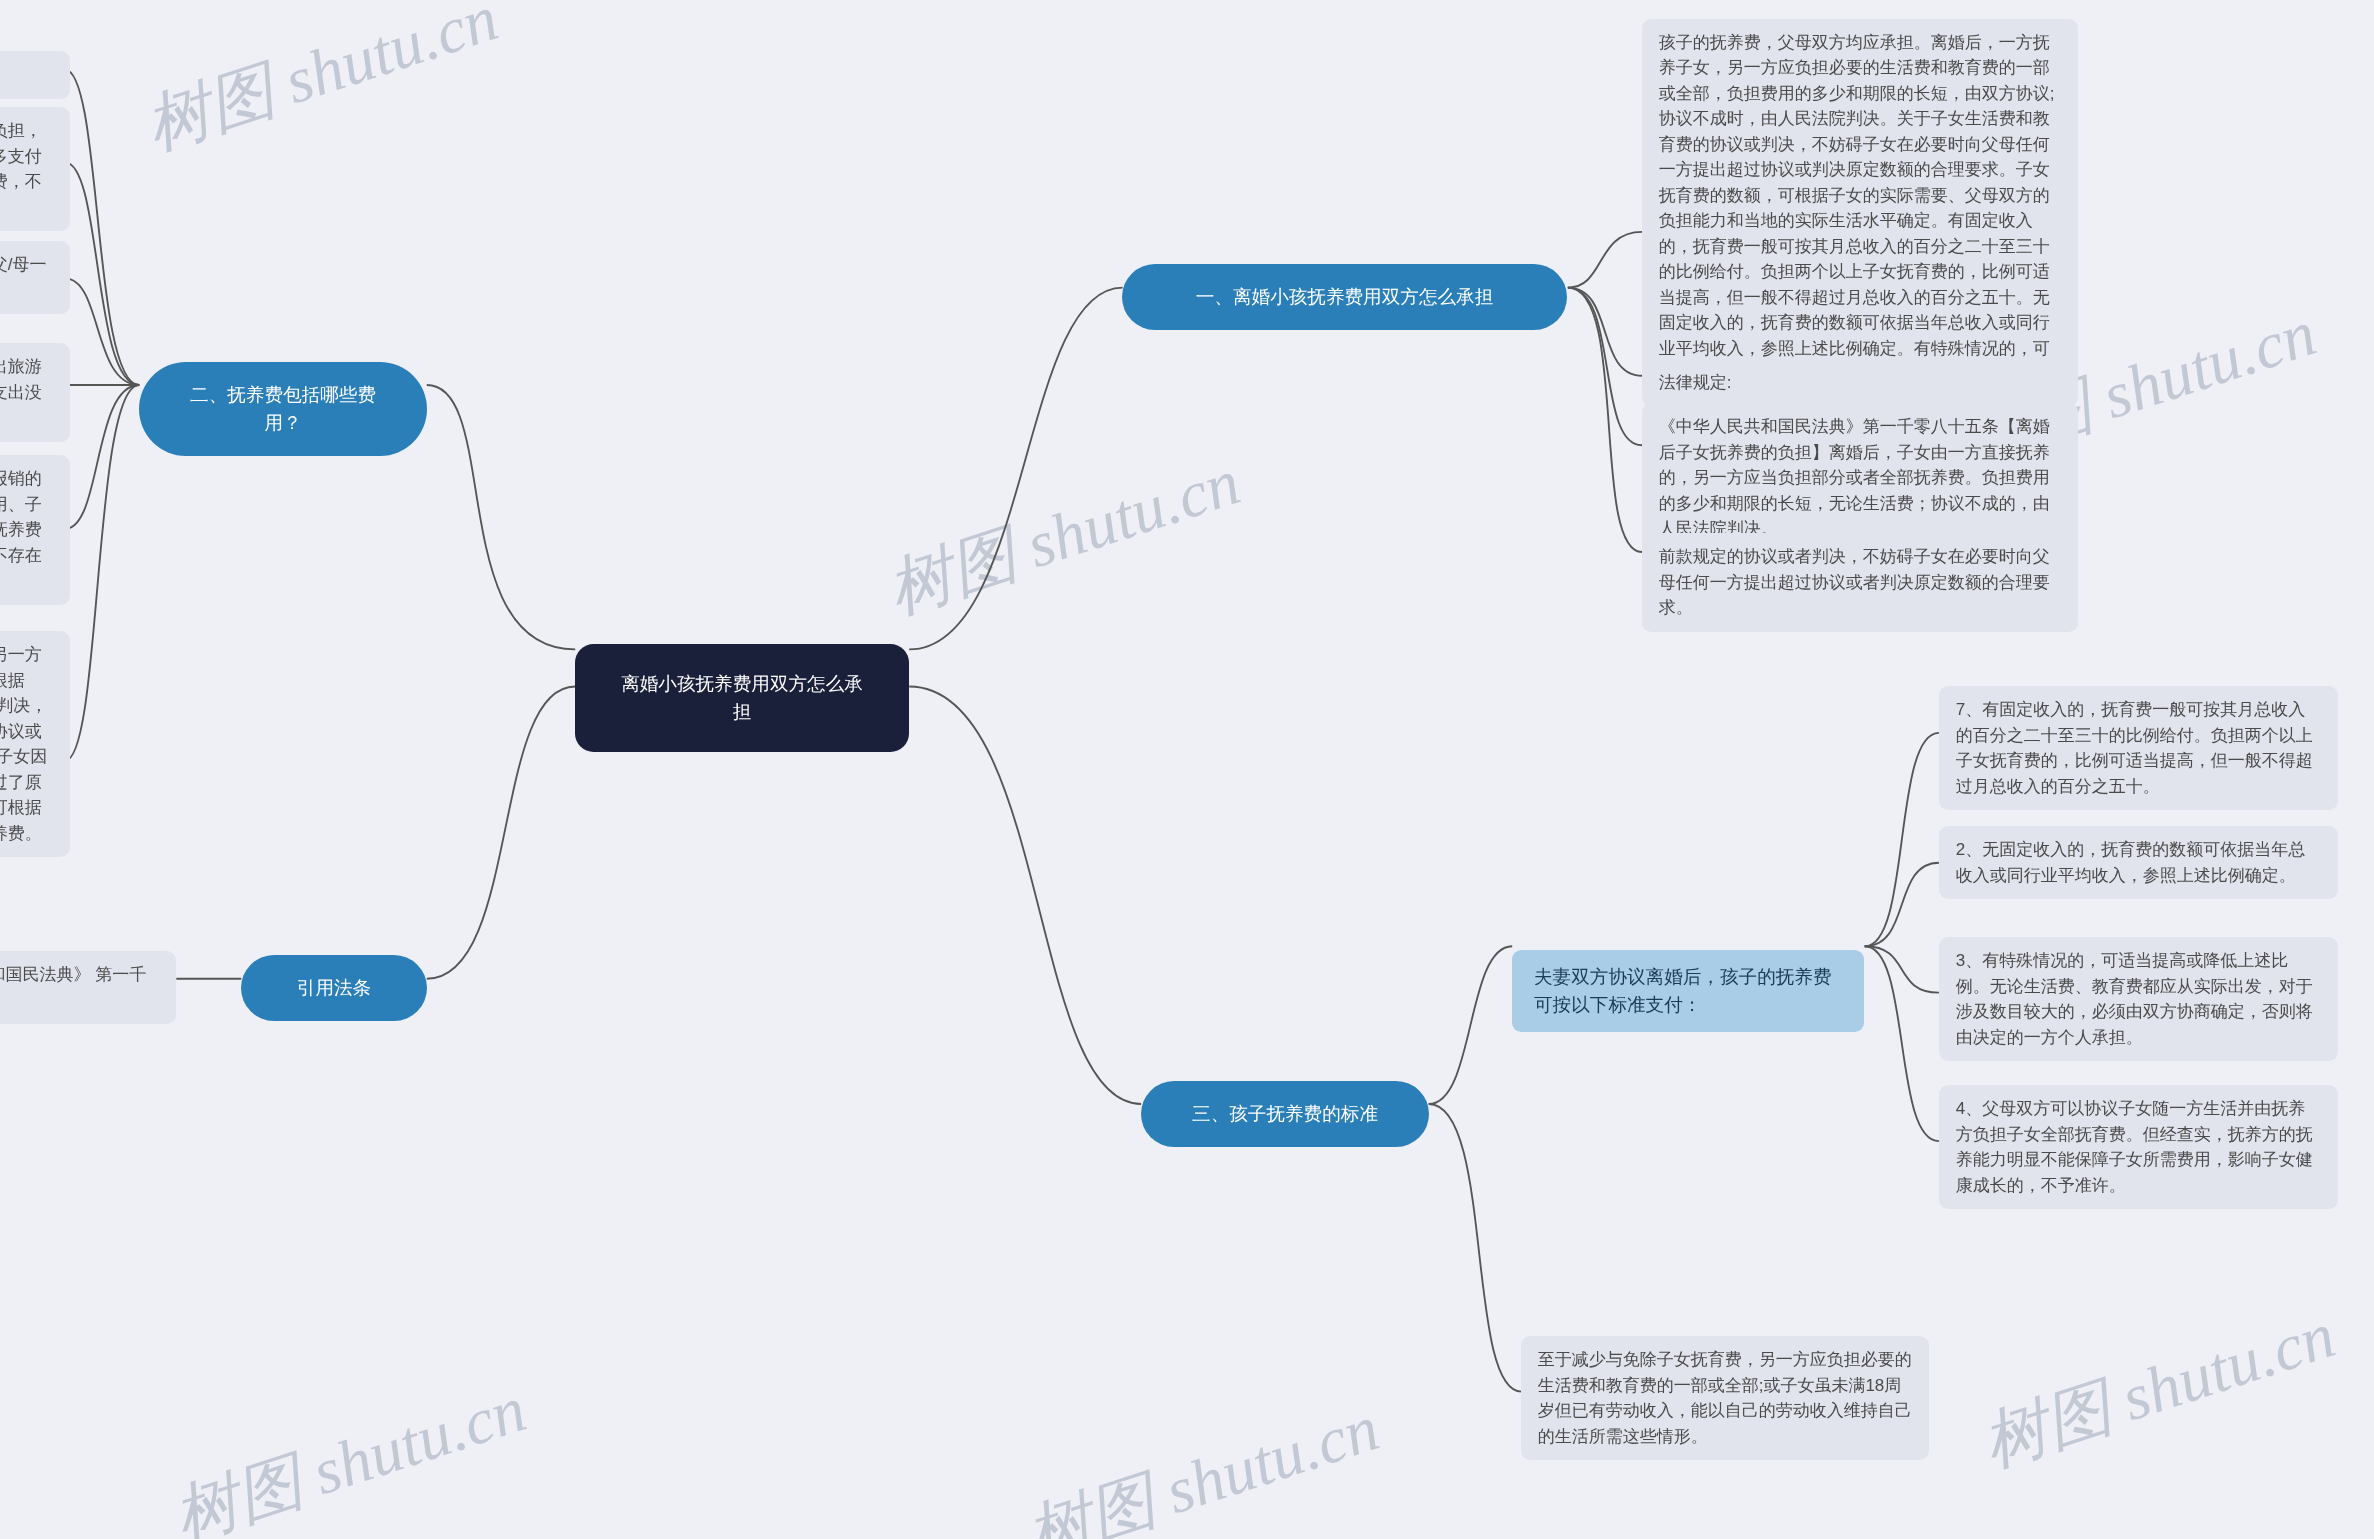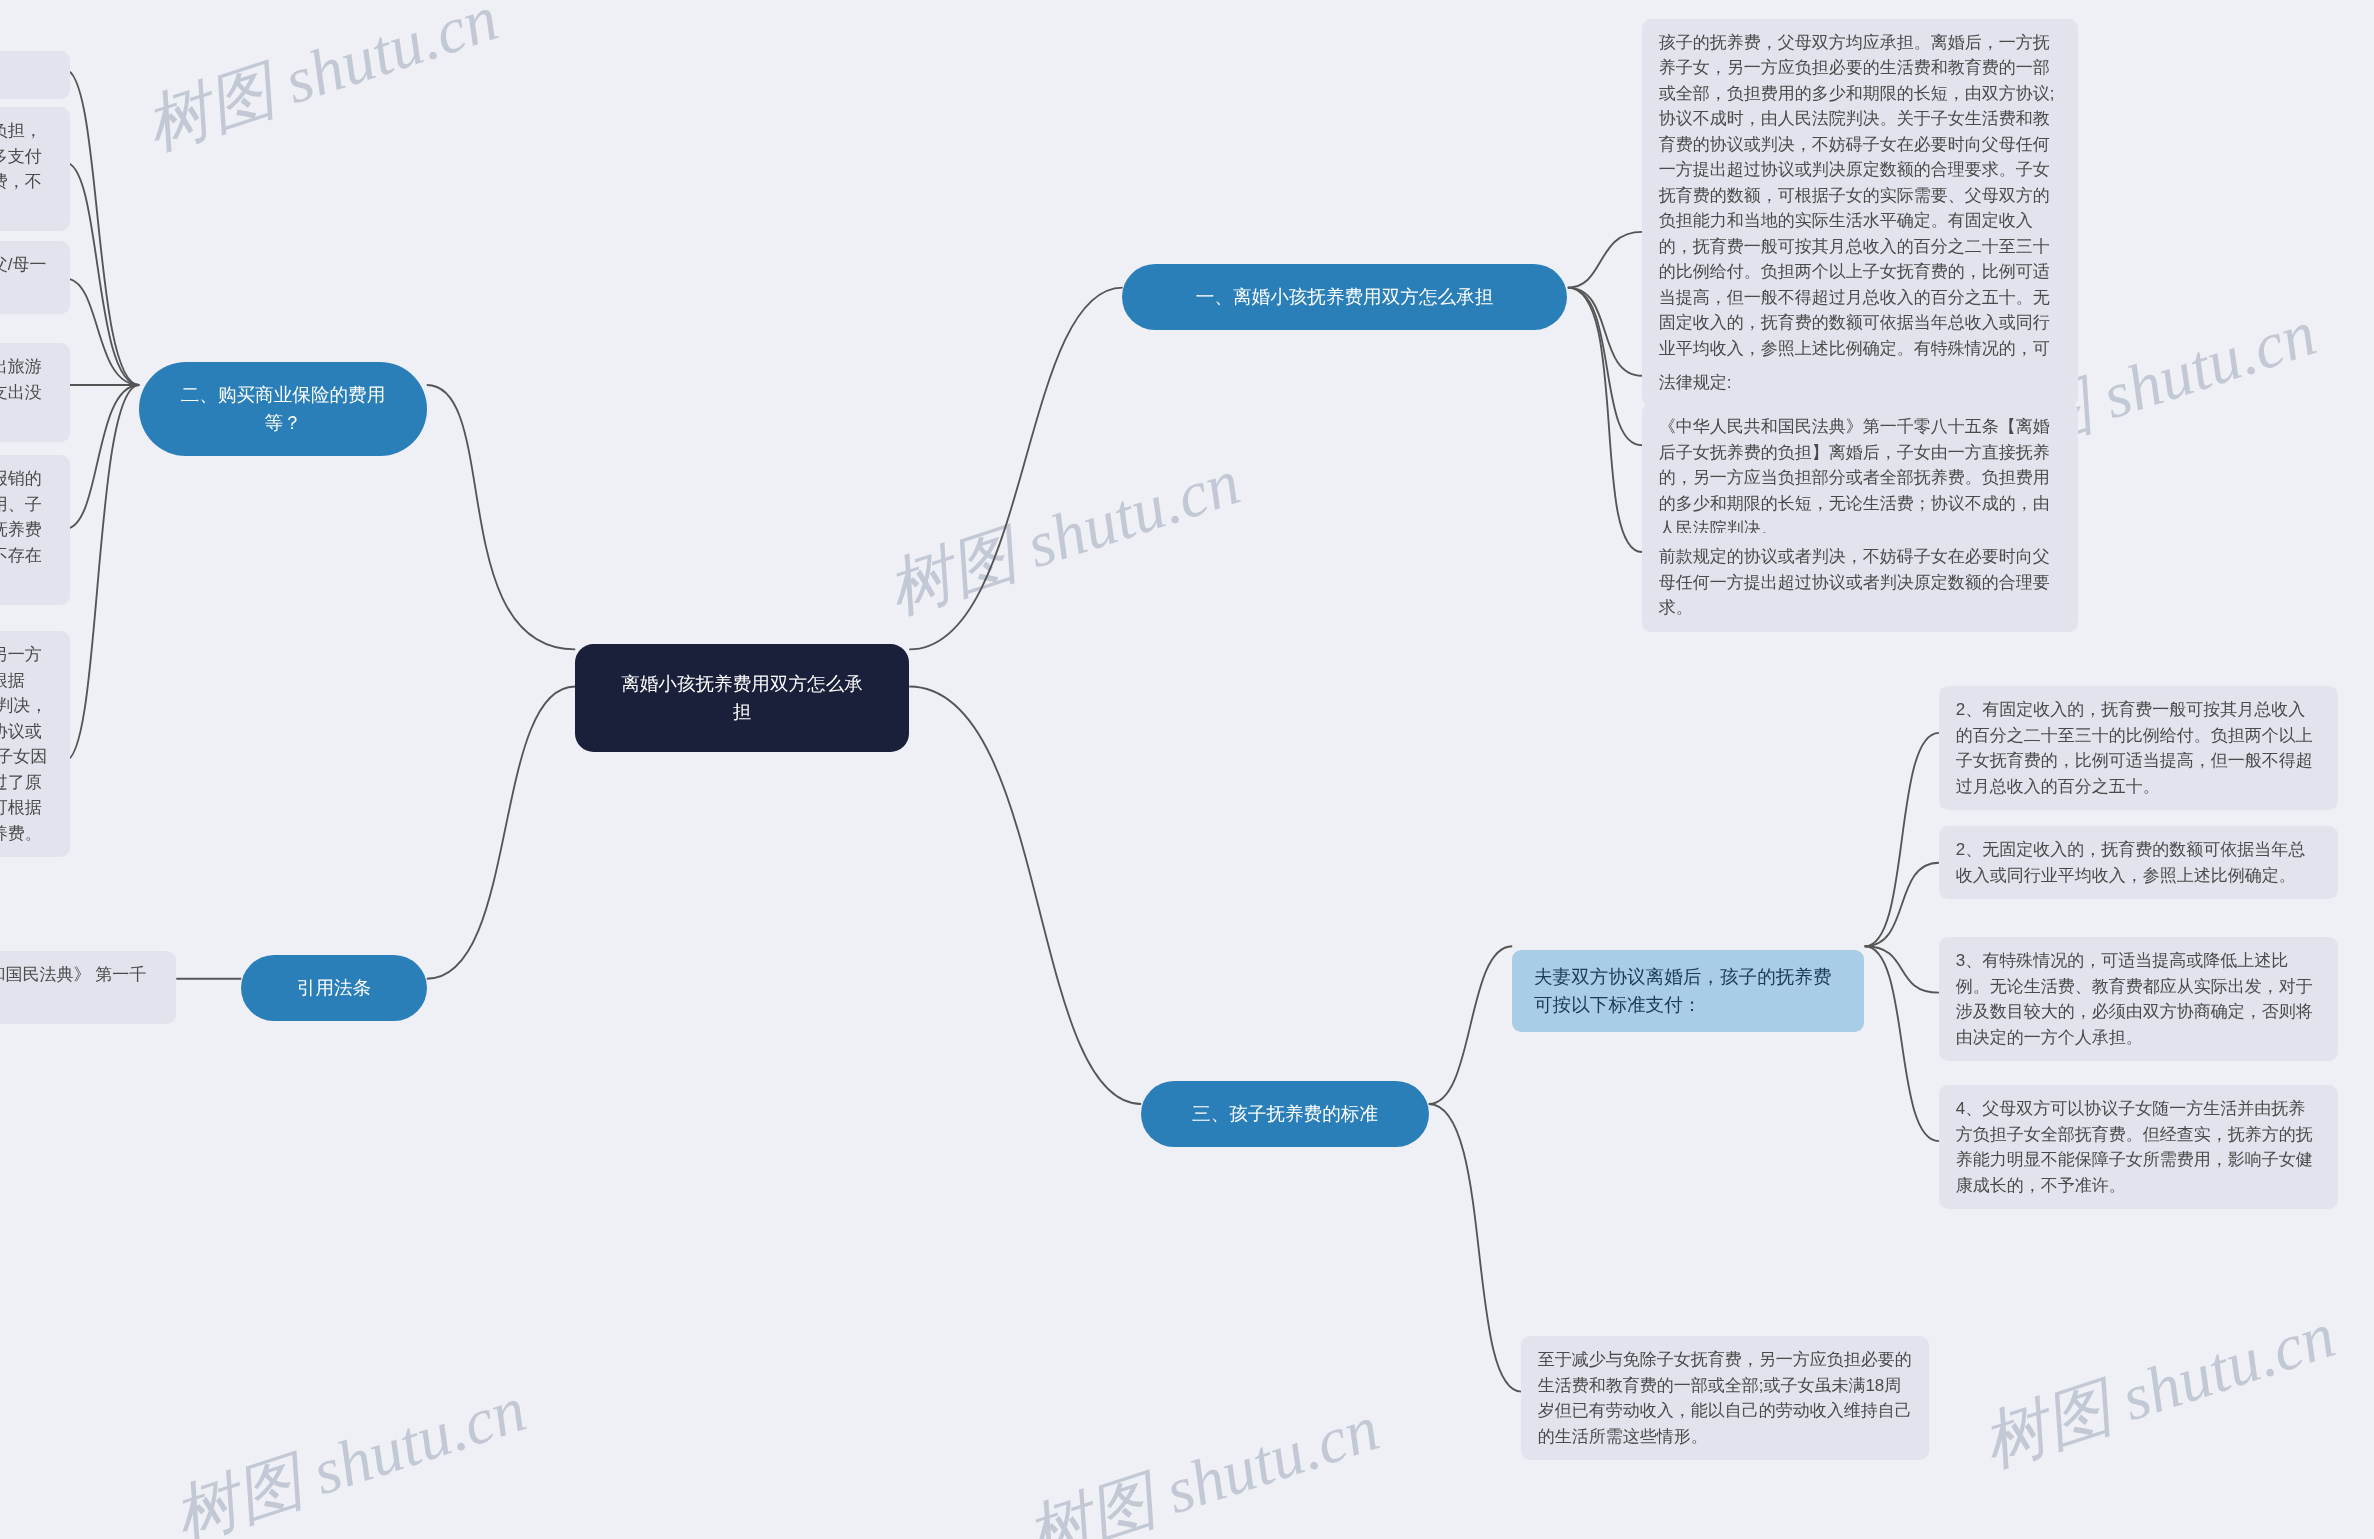--- a/index.html
+++ b/index.html
@@ -121,31 +121,31 @@
   </svg>
 
   <div class="node root" style="left:575px; top:621px;margin-top:23px;">离婚小孩抚养费用双方怎么承担</div>
 
   <div class="node branch" style="left:1122px; top:264px; width:445px;">一、离婚小孩抚养费用双方怎么承担</div>
   <div class="node leaf leaf-wide" style="left:1642px; top:18.6px;">孩子的抚养费，父母双方均应承担。离婚后，一方抚养子女，另一方应负担必要的生活费和教育费的一部或全部，负担费用的多少和期限的长短，由双方协议;协议不成时，由人民法院判决。关于子女生活费和教育费的协议或判决，不妨碍子女在必要时向父母任何一方提出超过协议或判决原定数额的合理要求。子女抚育费的数额，可根据子女的实际需要、父母双方的负担能力和当地的实际生活水平确定。有固定收入的，抚育费一般可按其月总收入的百分之二十至三十的比例给付。负担两个以上子女抚育费的，比例可适当提高，但一般不得超过月总收入的百分之五十。无固定收入的，抚育费的数额可依据当年总收入或同行业平均收入，参照上述比例确定。有特殊情况的，可适当提高或降低上述比例。</div>
   <div class="node leaf leaf-wide" style="left:1642px; top:359px;">法律规定:</div>
   <div class="node leaf leaf-wide" style="left:1642px; top:403px;">《中华人民共和国民法典》第一千零八十五条【离婚后子女抚养费的负担】离婚后，子女由一方直接抚养的，另一方应当负担部分或者全部抚养费。负担费用的多少和期限的长短，无论生活费；协议不成的，由人民法院判决。</div>
   <div class="node leaf leaf-wide" style="left:1642px; top:533px;">前款规定的协议或者判决，不妨碍子女在必要时向父母任何一方提出超过协议或者判决原定数额的合理要求。</div>
 
-  <div class="node branch" style="left:139px; top:362px; width:288px;">二、购买商业保险的费用等？</div>
+  <div class="node branch" style="left:139px; top:362px; width:288px;">二、抚养费包括哪些费用？</div>
   <div class="node leaf leaf-wide" style="left:70px; top:51px; transform:translateX(-100%);">包括子女生活费、教育费、医疗费等费用。</div>
   <div class="node leaf leaf-wide" style="left:70px; top:107px; transform:translateX(-100%);">尚在校接受高中及以下学历教育的教育费应当负担，但是因为上收费较贵的私立学校，贵族学校所多支付的择校费用，或者是因考分不够而产生的赞助费，不应当属于抚养费。</div>
   <div class="node leaf leaf-wide" style="left:70px; top:241px; transform:translateX(-100%);">子女就读未经父母双方全部同意的，不同意的父/母一方可不支付该笔费用，由同意方父/母支付。</div>
   <div class="node leaf leaf-wide" style="left:70px; top:343px; transform:translateX(-100%);">抚养费以必要为限，子女购买电脑手机等、外出旅游的费用、购买商业保险的费用等，该些费用的支出没有法律依据，父母可以拒绝支付。</div>
   <div class="node leaf leaf-wide" style="left:70px; top:455px; transform:translateX(-100%);">子女大病及绝症的医疗费，以社会医疗保险能报销的为限，如子女因患有肾功能衰竭需要换肾的费用、子女患有白血病需要骨髓移植的费用等都不属于抚养费之列，父母只有道义上承担该费用的责任，而不存在法律上承担该费用的义务。</div>
   <div class="node leaf leaf-wide" style="left:70px; top:631px; transform:translateX(-100%);">离婚后，未抚养子女的一方已支付了抚养费，另一方不应再要求对方支付教育费、医疗费。但是，根据《民法典》“关于子女生活费和教育费的协议或判决，不妨碍子女在必要时向父母任何一方提出超过协议或判决原定数额的合理要求”的规定，如果未成年子女因上学、患病等原因而产生的实际抚养费用已超过了原来确定的数额，那么，子女或者抚养子女一方可根据实际需要和对方的收入情况，要求对方增加抚养费。</div>
 
   <div class="node branch" style="left:1141px; top:1081px; width:288px;">三、孩子抚养费的标准</div>
   <div class="node subbranch" style="left:1512px; top:918px; width:352px;margin-top:32px;">夫妻双方协议离婚后，孩子的抚养费可按以下标准支付：</div>
-  <div class="node leaf" style="left:1939px; top:686px; width:399px;">2、有固定收入的，抚育费一般可按其月总收入的百分之二十至三十的比例给付。负担两个以上子女抚育费的，比例可适当提高，但一般不得超过月总收入的百分之五十。</div>
+  <div class="node leaf" style="left:1939px; top:686px; width:399px;">7、有固定收入的，抚育费一般可按其月总收入的百分之二十至三十的比例给付。负担两个以上子女抚育费的，比例可适当提高，但一般不得超过月总收入的百分之五十。</div>
   <div class="node leaf" style="left:1939px; top:826px; width:399px;">2、无固定收入的，抚育费的数额可依据当年总收入或同行业平均收入，参照上述比例确定。</div>
   <div class="node leaf" style="left:1939px; top:937px; width:399px;">3、有特殊情况的，可适当提高或降低上述比例。无论生活费、教育费都应从实际出发，对于涉及数目较大的，必须由双方协商确定，否则将由决定的一方个人承担。</div>
   <div class="node leaf" style="left:1939px; top:1085px; width:399px;">4、父母双方可以协议子女随一方生活并由抚养方负担子女全部抚育费。但经查实，抚养方的抚养能力明显不能保障子女所需费用，影响子女健康成长的，不予准许。</div>
   <div class="node leaf" style="left:1521px; top:1336px; width:408px;">至于减少与免除子女抚育费，另一方应负担必要的生活费和教育费的一部或全部;或子女虽未满18周岁但已有劳动收入，能以自己的劳动收入维持自己的生活所需这些情形。</div>
 
   <div class="node branch" style="left:241px; top:955px; width:186px;">引用法条</div>
   <div class="node leaf leaf-narrow" style="left:176px; top:951px; transform:translateX(-100%);">[1]《中华人民共和国民法典》 第一千零八十五条</div>
 
 </div>
 

